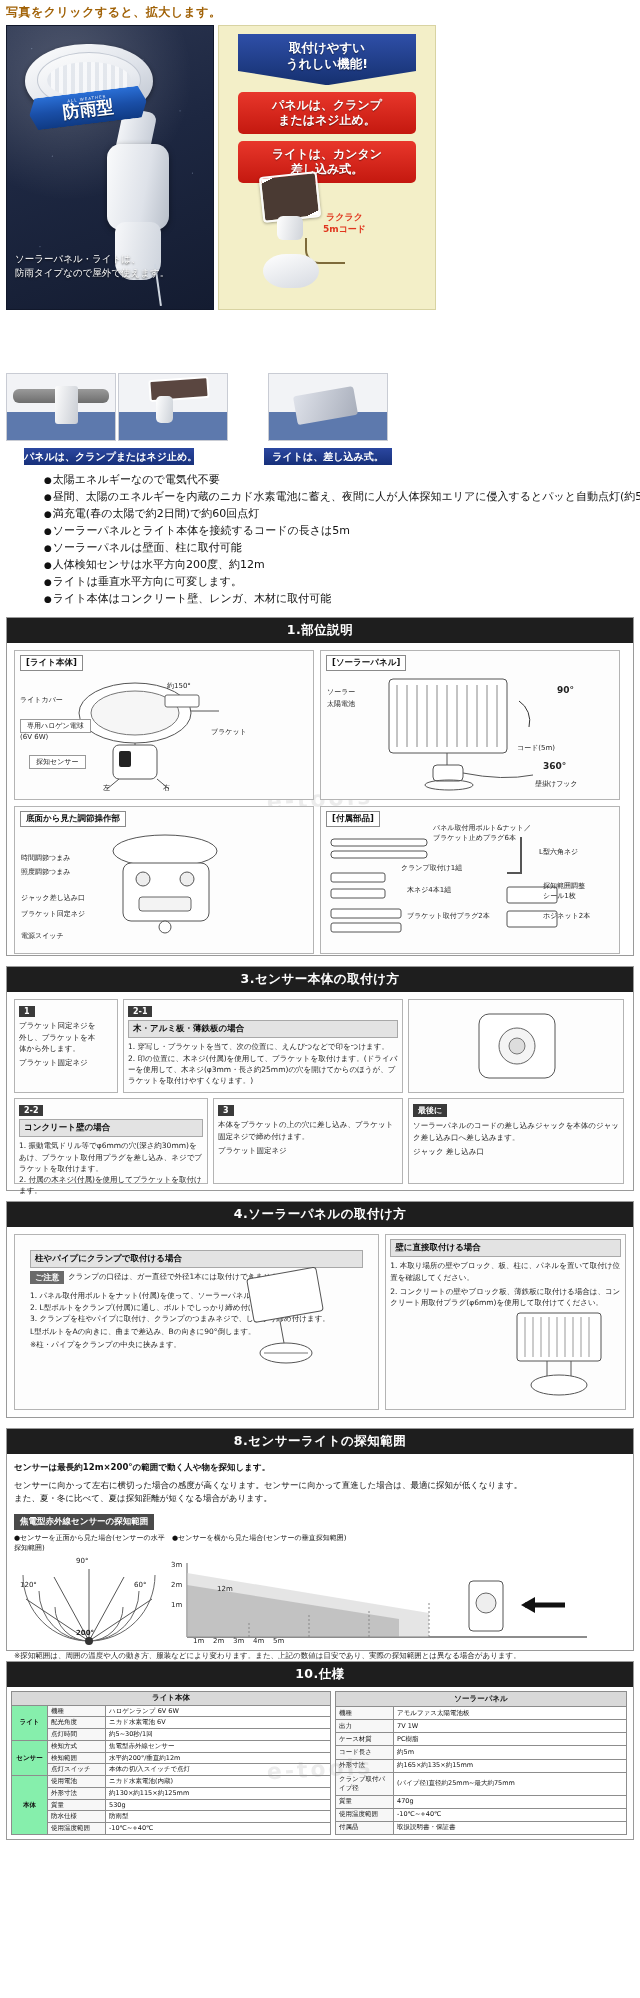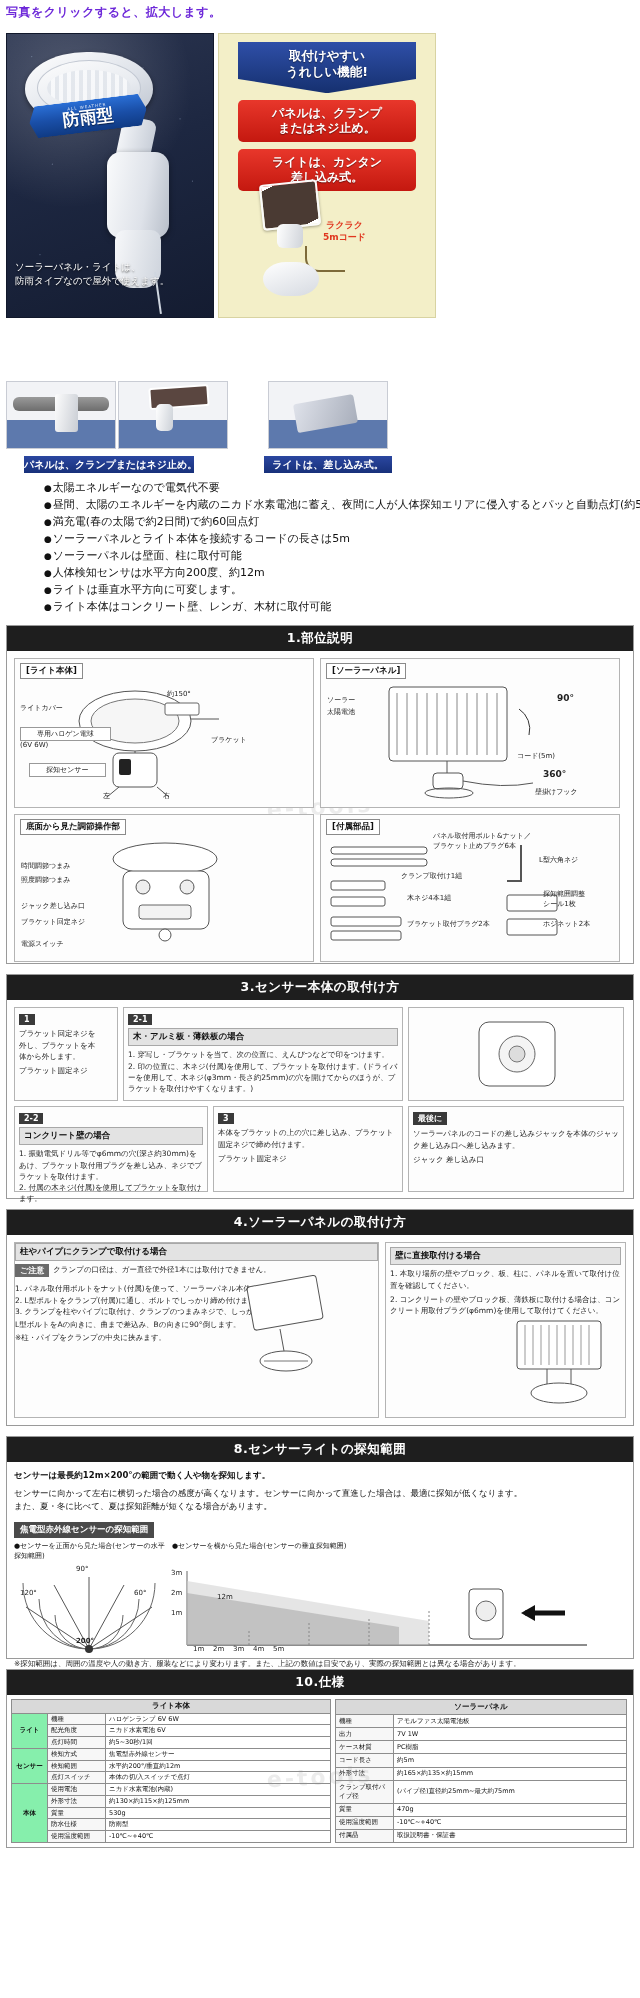--- a/index.html
+++ b/index.html
@@ -8,22 +8,22 @@
     width:640px; height:1998px;
     background:#ffffff;
     font-family:"DejaVu Sans","Liberation Sans",sans-serif;
     font-size:11px; color:#111;
     position:relative; overflow:hidden;
   }
   .page { position:relative; width:640px; height:1998px; }
 
   
   .click-note {
-    font-size:12px; font-weight:bold; color:#6d28d9;
-    padding:4px 0 12px 6px; letter-spacing:0.5px;
+    font-size:12px; font-weight:bold; color:#a16207;
+    padding:4px 0 4px 6px; letter-spacing:0.5px;
   }
 
   
   .hero { position:relative; width:430px; height:345px; margin-left:6px; }
   .hero-main {
     position:absolute; left:0; top:0; width:208px; height:285px;
     background:
       radial-gradient(circle at 30% 18%, rgba(255,255,255,.20), transparent 45%),
       linear-gradient(160deg,#2b3550 0%,#1d2741 45%,#141c31 100%);
     border:1px solid #11182b; overflow:hidden;
@@ -188,21 +188,21 @@
     text-align:center; padding:4px 0; letter-spacing:.5px;
   }
   .sec-bd{ padding:7px; position:relative; }
 
   .fig-box{ border:1px solid #b4b4b4; background:#fdfdfd; position:relative; }
   .fig-ttl{
     font-size:8.5px; font-weight:bold; border:1px solid #8a8a8a;
     display:inline-block; padding:1px 5px; background:#fff; margin:4px 0 0 5px;
   }
   .lbl{ position:absolute; font-size:7px; color:#222; white-space:nowrap; }
-  .lbl.boxed{ border:1px solid #999; background:#fff; padding:1px 16px; }
+  .lbl.boxed{ border:1px solid #999; background:#fff; padding:1px 6px; }
   .wmk{
     position:absolute; left:50%; top:50%; transform:translate(-50%,-50%) rotate(-3deg);
     font-size:22px; color:rgba(150,150,150,.18); font-weight:bold;
     letter-spacing:3px; pointer-events:none; white-space:nowrap;
   }
   .grid2{ display:flex; gap:6px; }
   .grid3{ display:flex; gap:5px; }
   .stepnum{
     display:inline-block; background:#3a3a3a; color:#fff; font-size:8px;
     font-weight:bold; padding:1px 5px; margin-bottom:3px;
@@ -444,21 +444,21 @@
 差し込み口</div>
         </div>
       </div>
     </div>
   </div>
 
   <div class="sec">
     <div class="sec-hd">4.ソーラーパネルの取付け方</div>
     <div class="sec-bd" style="height:190px">
       <div class="grid2">
-        <div class="fig-box" style="width:370px;height:176px;padding:0;position:relative">
+        <div class="fig-box" style="width:370px;height:176px;padding:15px;position:relative">
           <div class="subhd">柱やパイプにクランプで取付ける場合</div>
           <div style="display:flex;gap:4px;align-items:flex-start">
             <span class="stepnum" style="background:#6a6a6a">ご注意</span>
             <span class="body-txt">クランプの口径は、ガー直径で外径1本には取付けできません。</span>
           </div>
           <div class="body-txt" style="margin-top:3px">1. パネル取付用ボルトをナット(付属)を使って、ソーラーパネル本体に取付けます。</div>
           <div class="body-txt">2. L型ボルトをクランプ(付属)に通し、ボルトでしっかり締め付けます。</div>
           <div class="body-txt">3. クランプを柱やパイプに取付け、クランプのつまみネジで、しっかり締め付けます。</div>
           <div class="body-txt" style="margin-top:2px">L型ボルトをAの向きに、曲まで差込み、Bの向きに90°倒します。</div>
           <div class="body-txt" style="margin-top:2px">※柱・パイプをクランプの中央に挟みます。</div>

